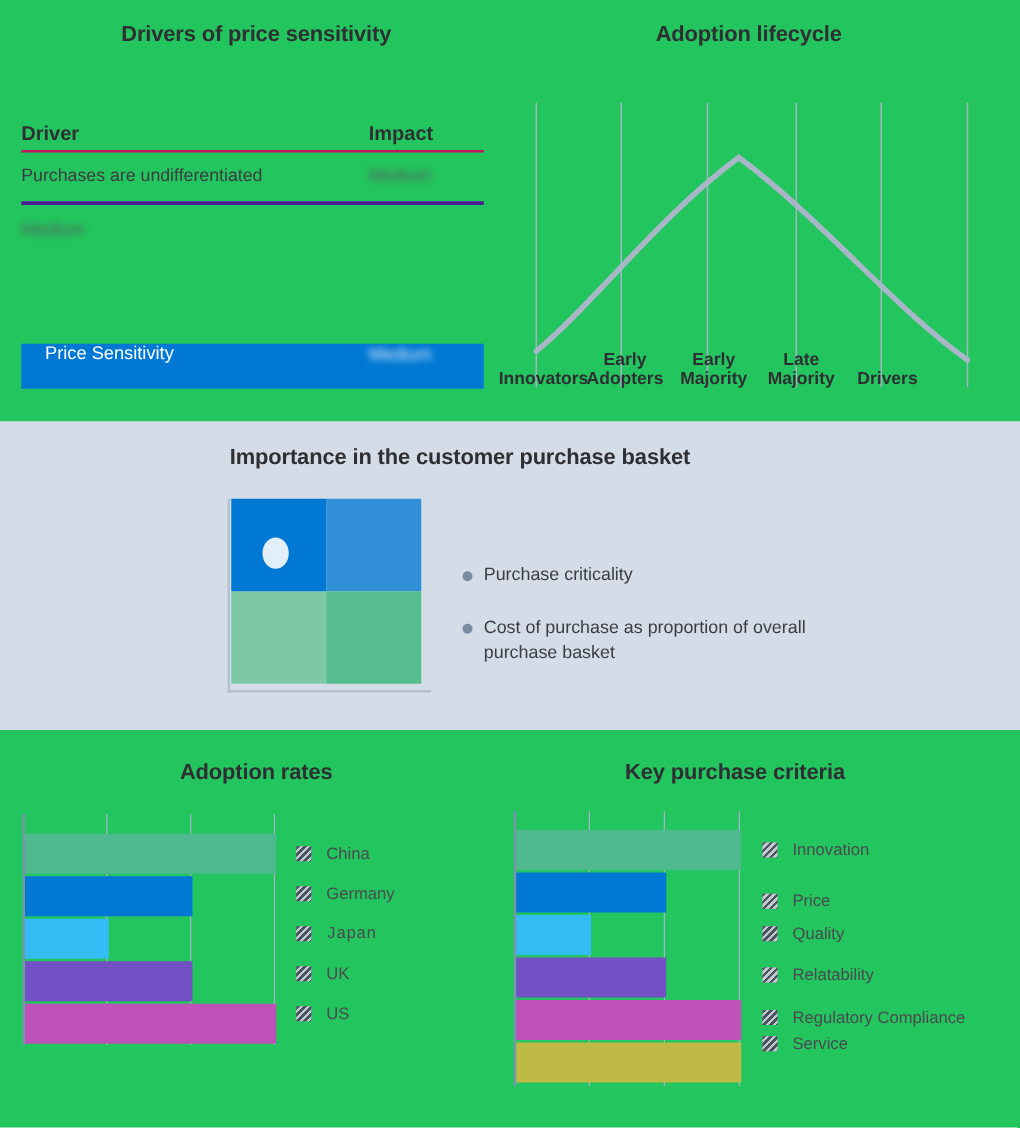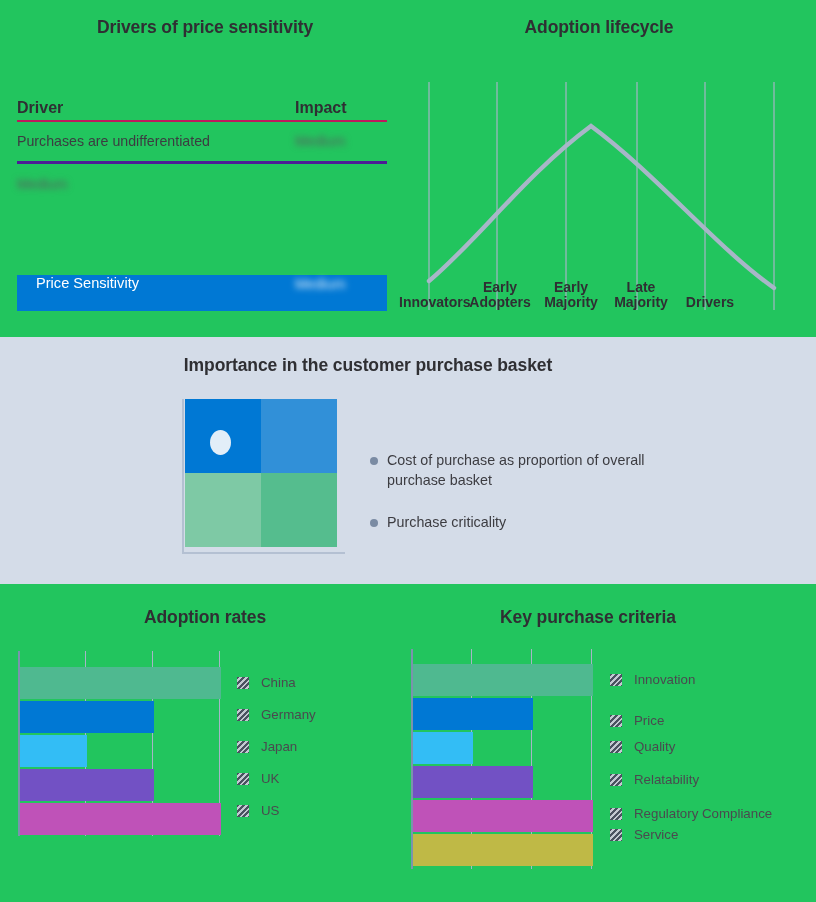--- a/index.html
+++ b/index.html
@@ -216,25 +216,25 @@
         </div>
         <div class="q2"></div>
         <div class="q3"></div>
         <div class="q4"></div>
       </div>
     </div>
 
     <div id="imp-legend">
       <div class="imp-item">
         <div class="imp-dot"></div>
-        <div class="imp-text">Cost of purchase as proportion of overall purchase basket</div>
+        <div class="imp-text">Purchase criticality</div>
       </div>
       <div class="imp-item">
         <div class="imp-dot"></div>
-        <div class="imp-text">Purchase criticality</div>
+        <div class="imp-text">Cost of purchase as proportion of overall purchase basket</div>
       </div>
     </div>
   </div>
 
   <div id="adoption">
     <div class="panel-title">Adoption rates</div>
 
     <div class="bar-plot" style="left:18px; top:67px; width:204px; height:185px;">
       <div class="axis"></div>
       <div class="gridline" style="left:67px;"></div>
@@ -260,21 +260,21 @@
 
     <div class="bar-legend" style="left:237px; top:67px; width:160px; height:185px;">
       <div class="leg-item" style="top:24px;">
         <div class="leg-swatch"></div>
         <div class="leg-label">China</div>
       </div>
       <div class="leg-item" style="top:56px;">
         <div class="leg-swatch"></div>
         <div class="leg-label">Germany</div>
       </div>
-      <div class="leg-item" style="top:88px;">
+      <div class="leg-item" style="top:88px;font-family:Liberation Mono, monospace;">
         <div class="leg-swatch"></div>
         <div class="leg-label">Japan</div>
       </div>
       <div class="leg-item" style="top:120px;">
         <div class="leg-swatch"></div>
         <div class="leg-label">UK</div>
       </div>
       <div class="leg-item" style="top:152px;">
         <div class="leg-swatch"></div>
         <div class="leg-label">US</div>

